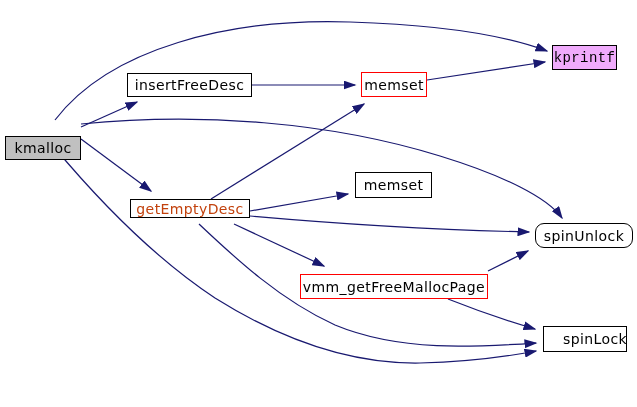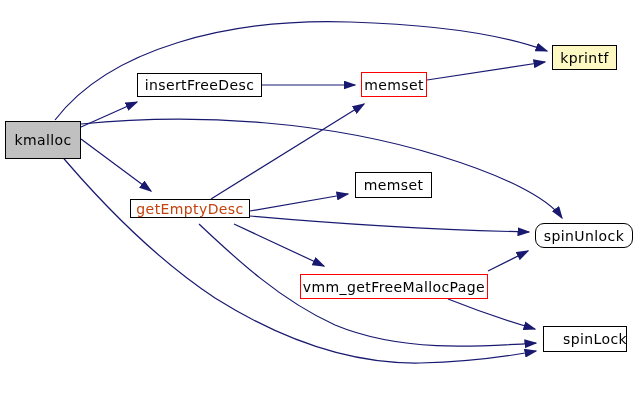--- a/index.html
+++ b/index.html
@@ -62,23 +62,23 @@
         <path d="M 211,199 L 364,104" class="edge" stroke="#191970" marker-end="url(#arrow)"></path>
         <path d="M 250,211 L 348,194" class="edge" stroke="#191970" marker-end="url(#arrow)"></path>
         <path d="M 250,216 C 340,224 440,230 529,232" class="edge" stroke="#191970" marker-end="url(#arrow)"></path>
         <path d="M 234,224 L 324,266" class="edge" stroke="#191970" marker-end="url(#arrow)"></path>
         <path d="M 199,224 C 235,258 280,300 335,325 C 400,352 475,347 536,343" class="edge" stroke="#191970" marker-end="url(#arrow)"></path>
         <path d="M 488,271 L 528,251" class="edge" stroke="#191970" marker-end="url(#arrow)"></path>
         <path d="M 448,299 C 478,311 508,321 535,329" class="edge" stroke="#191970" marker-end="url(#arrow)"></path>
       </g>
   </svg>
   <div id="nodes">
-      <div class="node" style="left: 5px; top: 121px; width: 76px; height: 38px; background: rgb(192, 192, 192); border-color: rgb(0, 0, 0); color: rgb(0, 0, 0);">kmalloc</div>
-      <div class="node" style="left: 127px; top: 73px; width: 125px; height: 24px; background: rgb(255, 255, 255); border-color: rgb(0, 0, 0); color: rgb(0, 0, 0); margin-left: 10px;">insertFreeDesc</div>
+      <div class="node" style="left: 5px; top: 136px; width: 76px; height: 24px; background: rgb(192, 192, 192); border-color: rgb(0, 0, 0); color: rgb(0, 0, 0);">kmalloc</div>
+      <div class="node" style="left: 127px; top: 73px; width: 125px; height: 24px; background: rgb(255, 255, 255); border-color: rgb(0, 0, 0); color: rgb(0, 0, 0);">insertFreeDesc</div>
       <div class="node" style="left: 361px; top: 72px; width: 66px; height: 25px; background: rgb(255, 255, 255); border-color: rgb(255, 0, 0); color: rgb(0, 0, 0);">memset</div>
-      <div class="node" style="left: 552px; top: 45px; width: 65px; height: 25px; background: #fef9c3; border-color: rgb(0, 0, 0); color: rgb(0, 0, 0);">kprintf</div>
+      <div class="node" style="left: 552px; top: 45px; width: 65px; height: 25px; background: #f0abfc; border-color: rgb(0, 0, 0); color: rgb(0, 0, 0); font-family: Liberation Mono, monospace;">kprintf</div>
       <div class="node" style="left: 130px; top: 199px; width: 120px; height: 19px; background: rgb(255, 255, 255); border-color: rgb(0, 0, 0); color: #c2410c;">getEmptyDesc</div>
       <div class="node" style="left: 355px; top: 172px; width: 77px; height: 26px; background: rgb(255, 255, 255); border-color: rgb(0, 0, 0); color: rgb(0, 0, 0);">memset</div>
       <div class="node" style="left: 535px; top: 223px; width: 98px; height: 25px; background: rgb(255, 255, 255); border-color: rgb(0, 0, 0); color: rgb(0, 0, 0); border-radius: 9px;">spinUnlock</div>
       <div class="node" style="left: 300px; top: 274px; width: 188px; height: 25px; background: rgb(255, 255, 255); border-color: rgb(255, 0, 0); color: rgb(0, 0, 0);">vmm_getFreeMallocPage</div>
       <div class="node" style="left: 543px; top: 326px; width: 84px; height: 26px; background: rgb(255, 255, 255); border-color: rgb(0, 0, 0); color: rgb(0, 0, 0); padding-left: 20px;">spinLock</div>
     </div>
 </div>
 
 </body></html>

